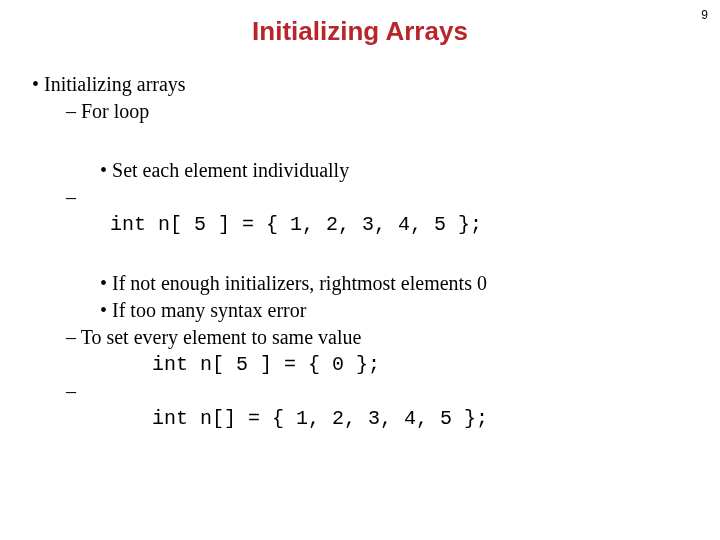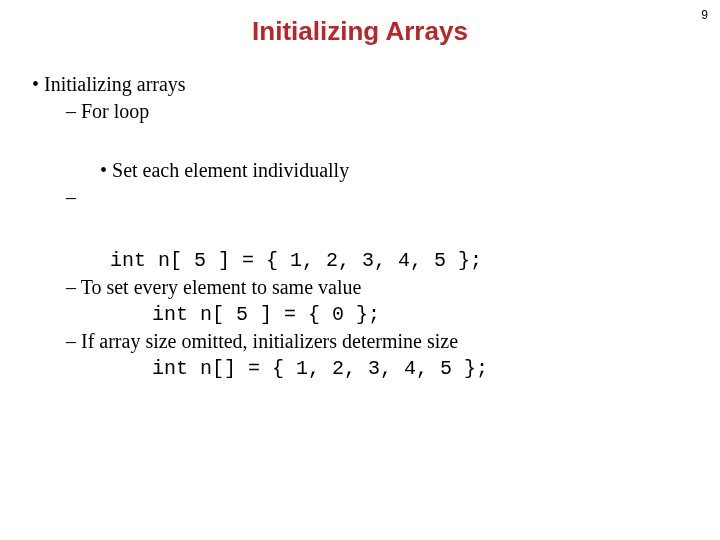--- a/index.html
+++ b/index.html
@@ -39,21 +39,20 @@
   .l1 > li::before { content: "•  "; }
   .l2 { padding-left: 34px; }
   .l2 > li::before { content: "–  "; }
   .l3 { padding-left: 34px; margin-top: 32px; }
   .l3 > li::before { content: "•  "; }
   .code {
     font-family: "Courier New", Courier, monospace;
   }
   .code-line {
     padding-left: 44px;
-    margin-top: 36px;
   }
   .code-line-2 {
     padding-left: 86px;
   }
 </style>
 </head>
 <body>
 
 <div class="page-number">9</div>
 
@@ -67,25 +66,32 @@
         <li>
           <span>For loop</span>
           <ul class="l3">
             <li>
               <span>Set each element individually</span>
             </li>
           </ul>
         </li>
         <li>
           <div class="code code-line">int n[ 5 ] = { 1, 2, 3, 4, 5 };</div>
+          <ul class="l3">
+            <li>
+              <span>If not enough initializers, rightmost elements 0</span>
+            </li>
+            <li>
+              <span>If too many syntax error</span>
+            </li>
+          </ul>
         </li>
         <li>
           <span>To set every element to same value</span>
           <div class="code code-line-2">int n[ 5 ] = { 0 };</div>
         </li>
         <li>
-          <span>If array size omitted, initializers determine size</span>
           <div class="code code-line-2">int n[] = { 1, 2, 3, 4, 5 };</div>
         </li>
       </ul>
     </li>
   </ul>
 </div>
 
 </body></html>

